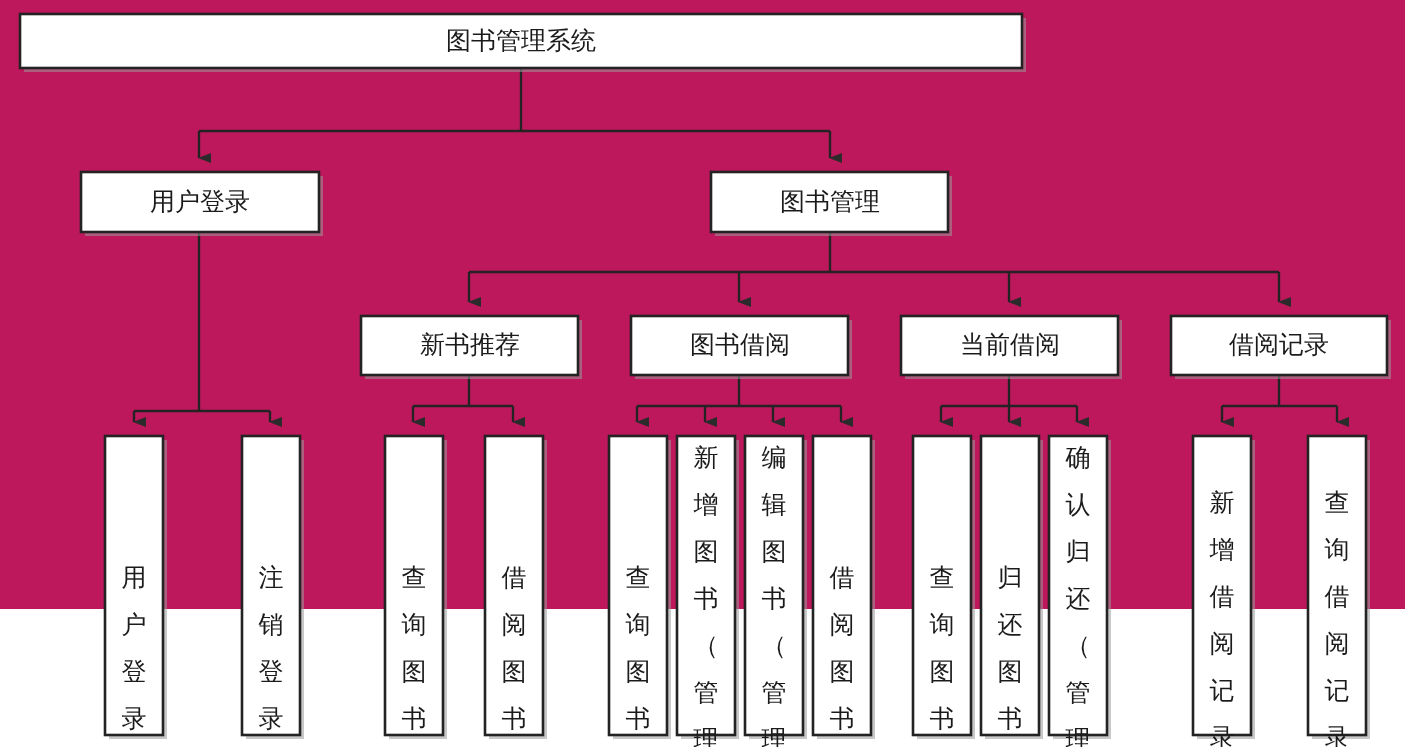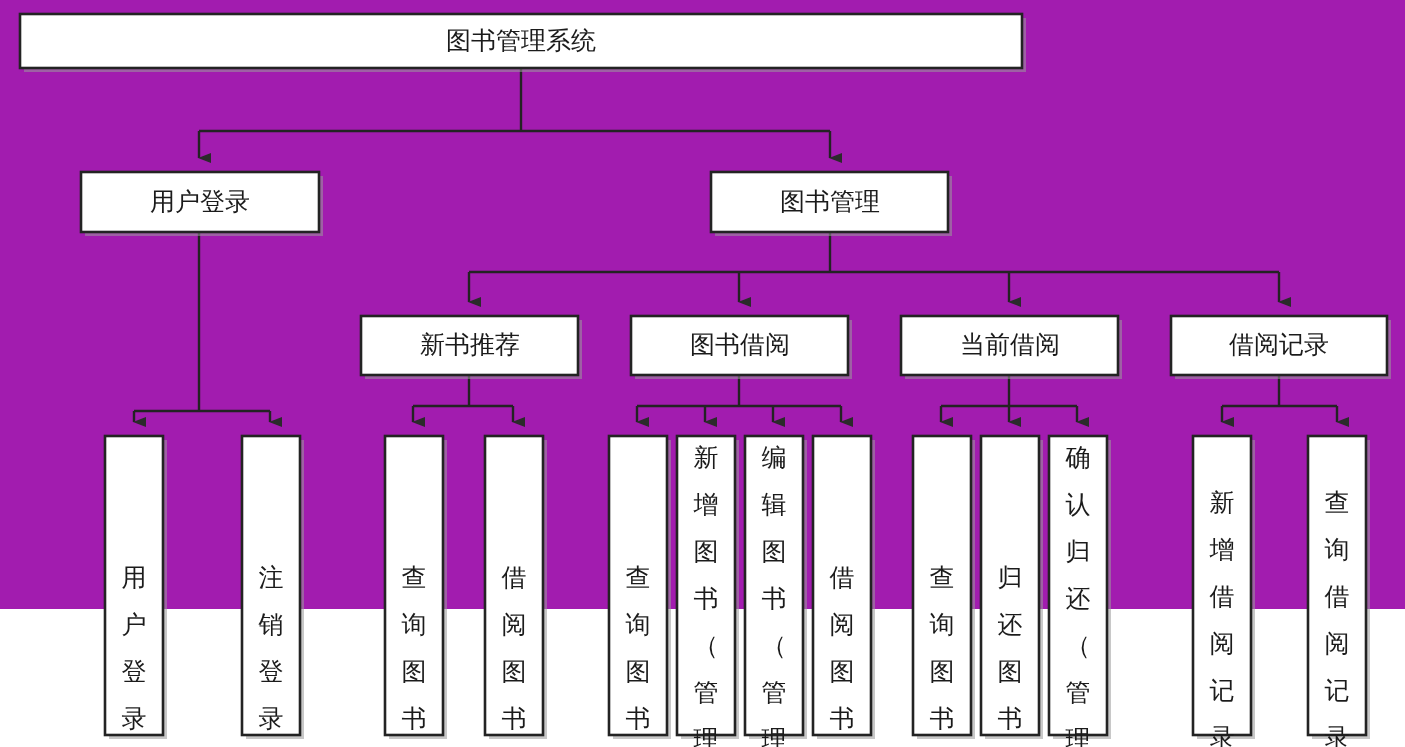--- a/index.html
+++ b/index.html
@@ -11,21 +11,21 @@
     width: 1405px;
     height: 747px;
     font-family: "Liberation Sans", "DejaVu Sans", sans-serif;
     overflow: hidden;
     position: relative;
   }
   #diagram-root {
     position: relative;
     width: 1405px;
     height: 609px;
-    background: #a21caf;
+    background: #be185d;
   }
   svg#flowchart {
     display: block;
     width: 1405px;
     height: 747px;
   }
   .node-rect {
     fill: #ffffff;
     stroke: #232323;
     stroke-width: 2.6;

